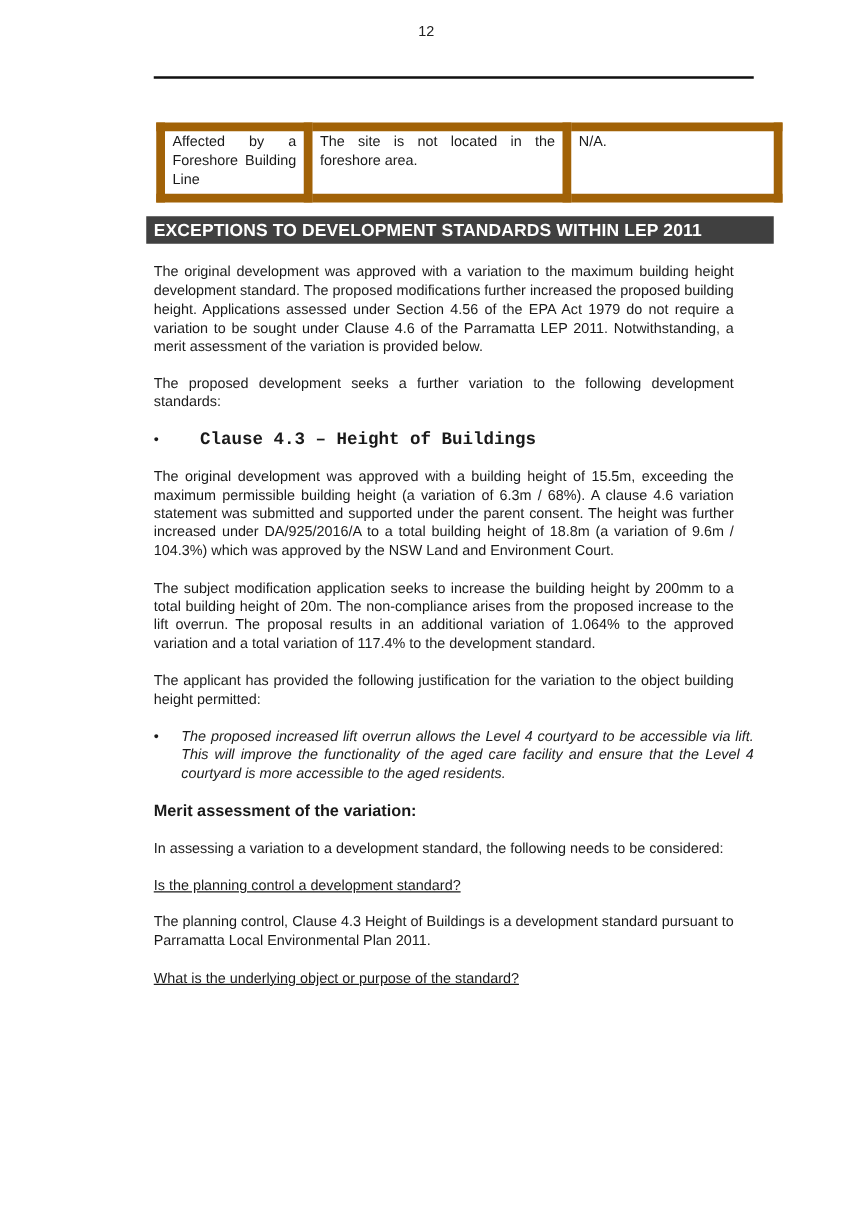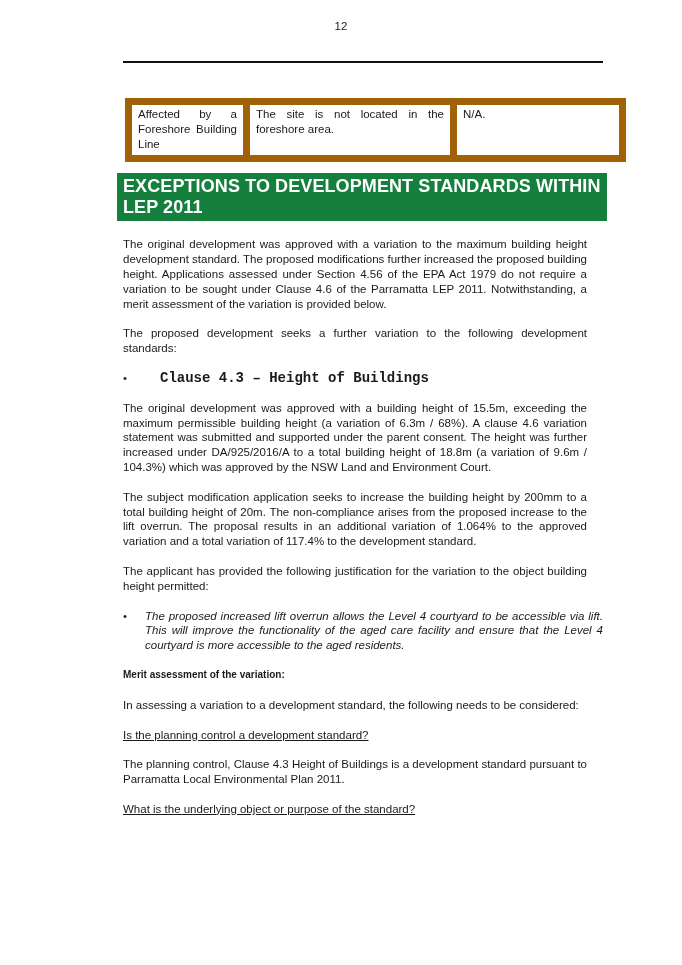--- a/index.html
+++ b/index.html
@@ -54,25 +54,25 @@
     line-height: 14.8px;
     text-align: justify;
   }
   td.col-criterion { width: 99px; }
   td.col-comment   { width: 188px; }
   td.col-result    { width: 150px; text-align: left; }
   .section-bar {
     position: relative;
     left: -6px;
     width: 478px;
-    background: #15803d;
+    background: #404040;
     color: #ffffff;
     font-weight: bold;
-    font-size: 18px;
-    padding: 3px 6px 3px 6px;
+    font-size: 14px;
+    padding: 3px 18px 3px 6px;
     letter-spacing: 0.1px;
     margin-bottom: 16px;
   }
   .para {
     font-size: 11.5px;
     line-height: 14.8px;
     text-align: justify;
     margin: 0 16px 15px 0;
   }
   .bullet-row {
@@ -91,21 +91,21 @@
     font-weight: bold;
     font-size: 14px;
     font-family: Liberation Mono, monospace;
   }
   .bullet-text-italic {
     font-style: italic;
     text-align: justify;
   }
   .heading-bold {
     font-weight: bold;
-    font-size: 10px;
+    font-size: 13px;
     line-height: 14.8px;
     margin: 0 0 15px 0;
   }
   .heading-underline {
     font-size: 11.5px;
     line-height: 14.8px;
     text-decoration: underline;
     margin: 0 0 15px 0;
   }
 </style>

